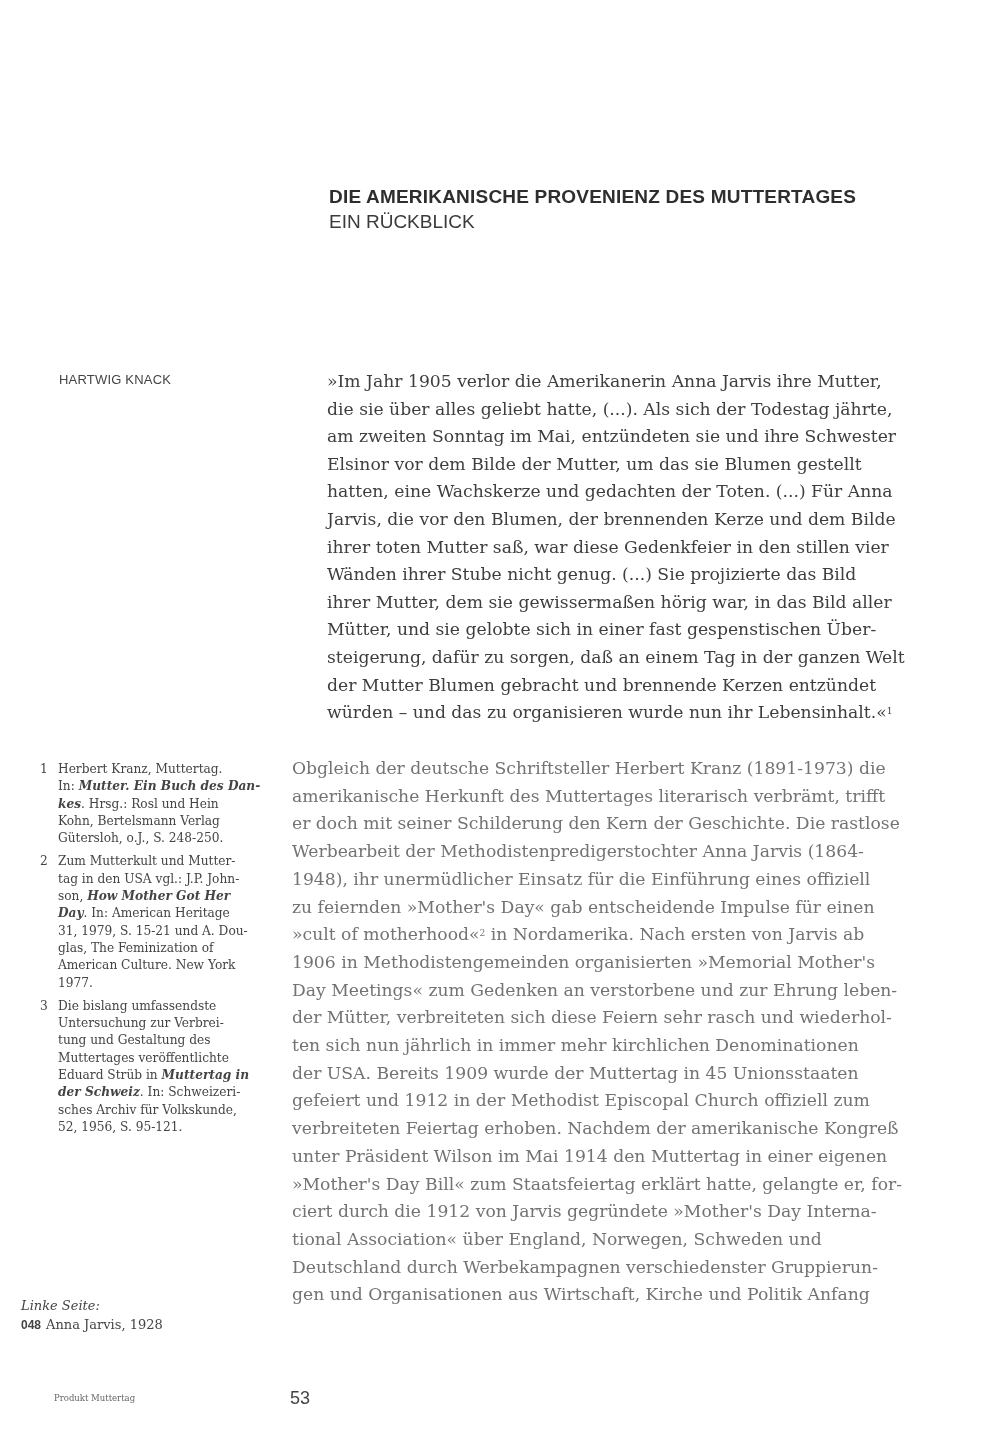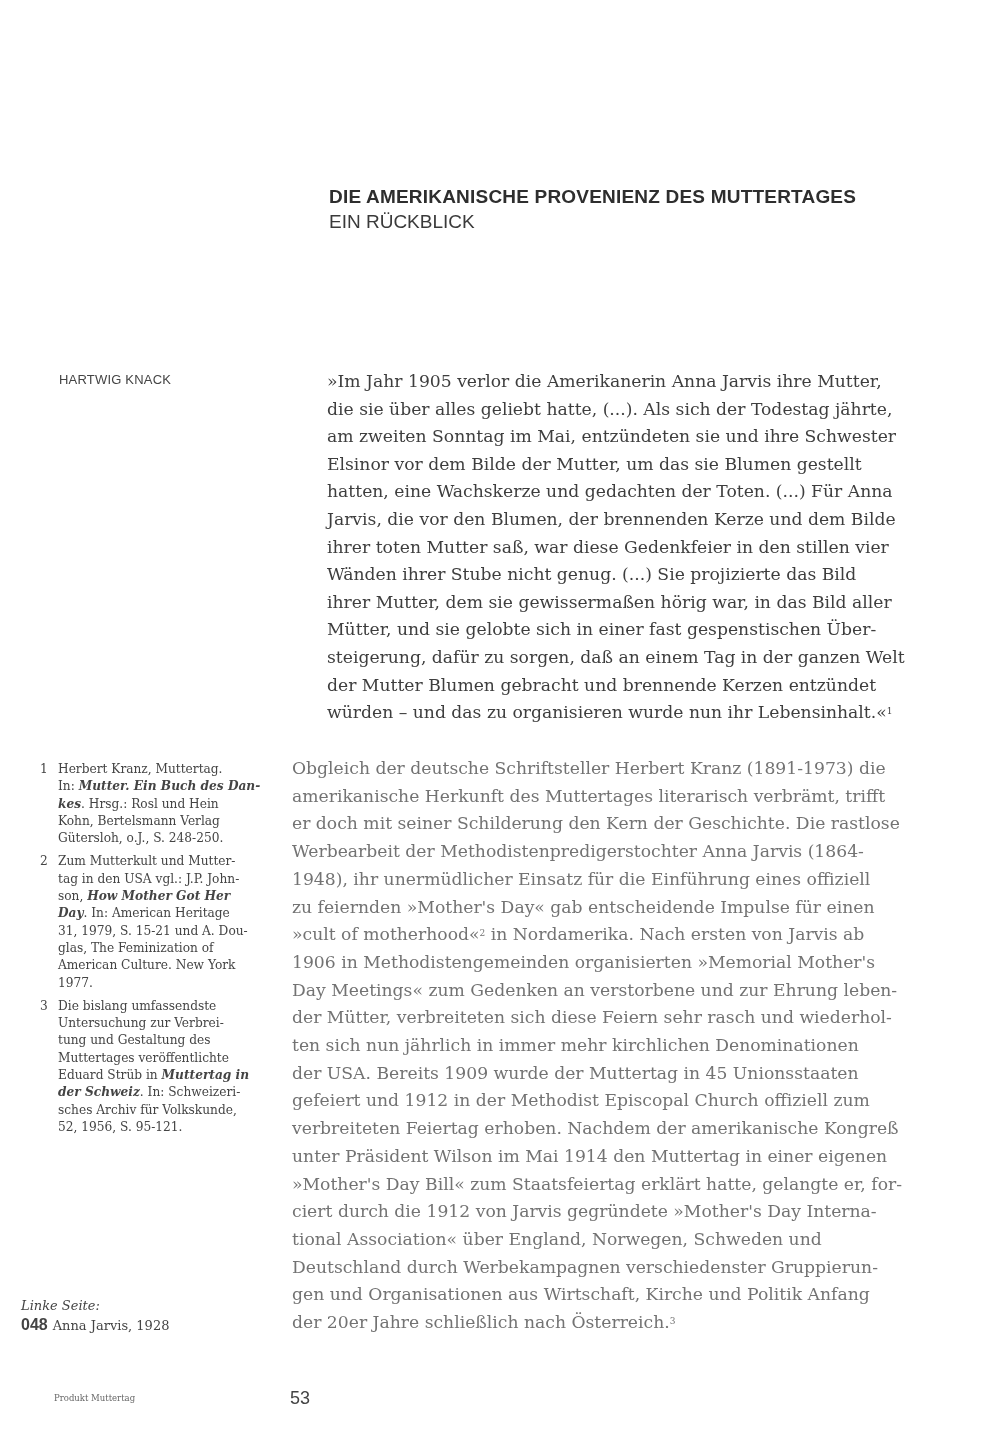--- a/index.html
+++ b/index.html
@@ -106,21 +106,21 @@
       left: 21px;
       top: 1296px;
       font-size: 13px;
       line-height: 19px;
       color: #444;
     }
     .caption-label { font-style: italic; display: block; }
     .caption-num {
       font-family: "Liberation Sans", "DejaVu Sans", sans-serif;
       font-weight: bold;
-      font-size: 16px;
+      font-size: 12px;
       margin-right: 5px;
     }
 
     .footer-left {
       position: absolute;
       left: 54px;
       top: 1393px;
       font-size: 8.5px;
       color: #666;
     }
@@ -211,21 +211,20 @@
   <span class="line">ten sich nun jährlich in immer mehr kirchlichen Denominationen</span>
   <span class="line">der USA. Bereits 1909 wurde der Muttertag in 45 Unionsstaaten</span>
   <span class="line">gefeiert und 1912 in der Methodist Episcopal Church offiziell zum</span>
   <span class="line">verbreiteten Feiertag erhoben. Nachdem der amerikanische Kongreß</span>
   <span class="line">unter Präsident Wilson im Mai 1914 den Muttertag in einer eigenen</span>
   <span class="line">»Mother's Day Bill« zum Staatsfeiertag erklärt hatte, gelangte er, for-</span>
   <span class="line">ciert durch die 1912 von Jarvis gegründete »Mother's Day Interna-</span>
   <span class="line">tional Association« über England, Norwegen, Schweden und</span>
   <span class="line">Deutschland durch Werbekampagnen verschiedenster Gruppierun-</span>
   <span class="line">gen und Organisationen aus Wirtschaft, Kirche und Politik Anfang</span>
-  <span class="line"><span>der 20er Jahre schließlich nach Österreich.</span><sup>3</sup></span>
 </div>
 
 <div class="caption serif">
   <span class="caption-label">Linke Seite:</span>
   <span><span class="caption-num">048</span><span>Anna Jarvis, 1928</span></span>
 </div>
 
 <div class="footer-left serif">Produkt Muttertag</div>
 <div class="footer-page sans">53</div>
 

